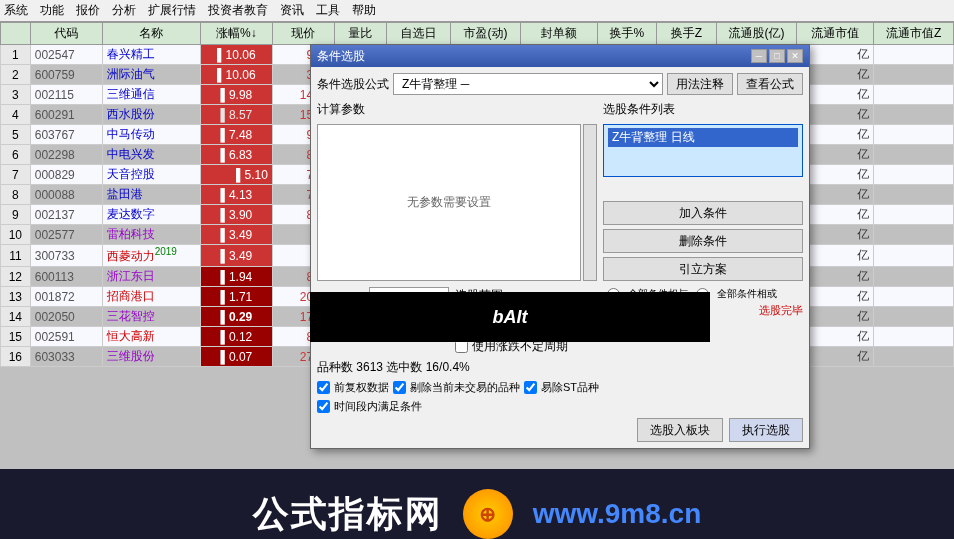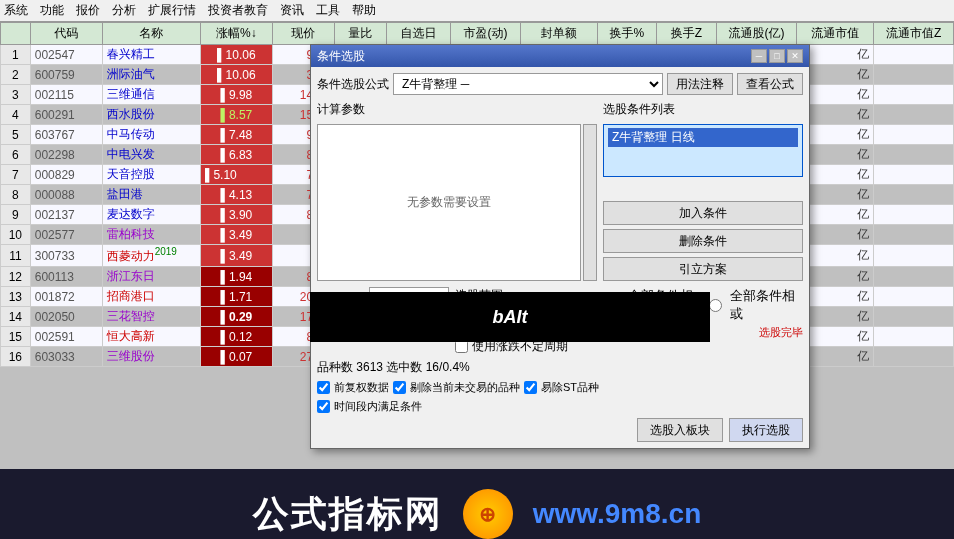--- a/index.html
+++ b/index.html
@@ -53,21 +53,21 @@
     
     .dialog-bottom { display: flex; gap: 6px; margin-top: 6px; align-items: flex-start; }
     .period-section { display: flex; flex-direction: column; gap: 4px; }
     .period-row { display: flex; align-items: center; gap: 4px; }
     .period-select { width: 80px; height: 22px; border: 1px solid #999; background: white; font-size: 12px; }
     .range-section { display: flex; flex-direction: column; gap: 4px; }
     .range-input { width: 80px; height: 22px; border: 1px solid #999; background: white; font-size: 12px; padding: 1px 4px; }
     .range-btn { height: 22px; padding: 1px 6px; background: #e0e0e0; border: 1px solid #999; font-size: 12px; cursor: pointer; }
     .options-section { flex: 1; display: flex; flex-direction: column; gap: 2px; }
     .radio-group { display: flex; gap: 8px; align-items: center; }
-    .radio-label { font-size: 13px; }
+    .radio-label { font-size: 10px; }
     .complete-btn { color: #cc0000; font-size: 11px; cursor: pointer; }
     
     
     .stats-row { display: flex; gap: 8px; align-items: center; font-size: 12px; margin: 4px 0; }
     
     
     .checkboxes-row { display: flex; flex-wrap: wrap; gap: 4px; align-items: center; margin: 4px 0; font-size: 11px; }
     
     
     .final-btns { display: flex; gap: 6px; justify-content: flex-end; margin-top: 4px; }
@@ -182,21 +182,21 @@
     <td></td>
     <td></td>
     <td style="color:#333;">亿</td>
     <td style="color:#333;">亿</td>
     <td></td>
   </tr>
           <tr>
     <td style="text-align:center;background:#e8e8e8;">4</td>
     <td style="text-align:left;color:#555;">600291</td>
     <td style="text-align:left;color:#0000cc;">西水股份</td>
-    <td style="background:#cc3333;color:#bef264;text-align:center;">▌8.57</td>
+    <td style="background:#cc3333;color:#e5e5e5;text-align:center;">▌8.57</td>
     <td style="color:#cc3333;">15.84</td>
     <td>2.71</td>
     <td></td>
     <td></td>
     <td></td>
     <td></td>
     <td></td>
     <td style="color:#333;">亿</td>
     <td style="color:#333;">亿</td>
     <td></td>
@@ -230,21 +230,21 @@
     <td></td>
     <td></td>
     <td style="color:#333;">亿</td>
     <td style="color:#333;">亿</td>
     <td></td>
   </tr>
           <tr style="background: rgb(248, 248, 255);">
     <td style="text-align:center;background:#e8e8e8;">7</td>
     <td style="text-align:left;color:#555;">000829</td>
     <td style="text-align:left;color:#0000cc;">天音控股</td>
-    <td style="background:#cc3333;color:white;text-align:left;">▌5.10</td>
+    <td style="background:#cc3333;color:white;text-align:right;">▌5.10</td>
     <td style="color:#cc3333;">7.63</td>
     <td>3.88</td>
     <td></td>
     <td></td>
     <td></td>
     <td></td>
     <td></td>
     <td style="color:#333;">亿</td>
     <td style="color:#333;">亿</td>
     <td></td>

